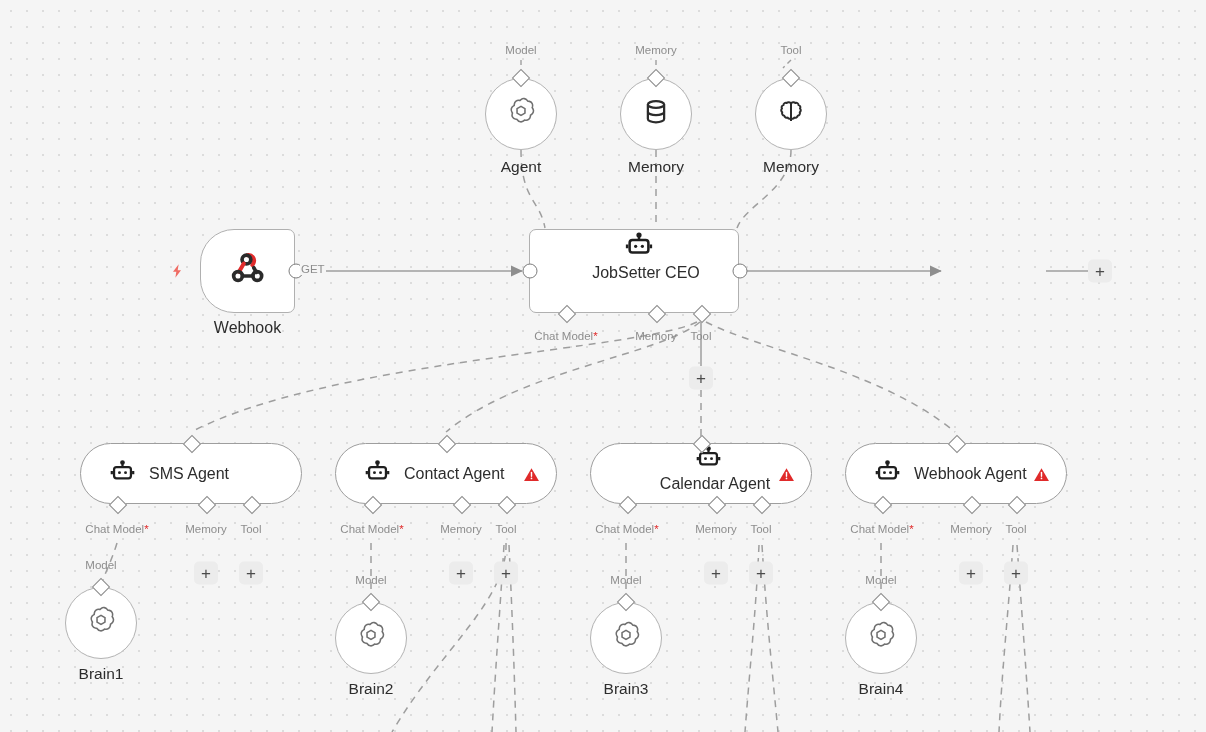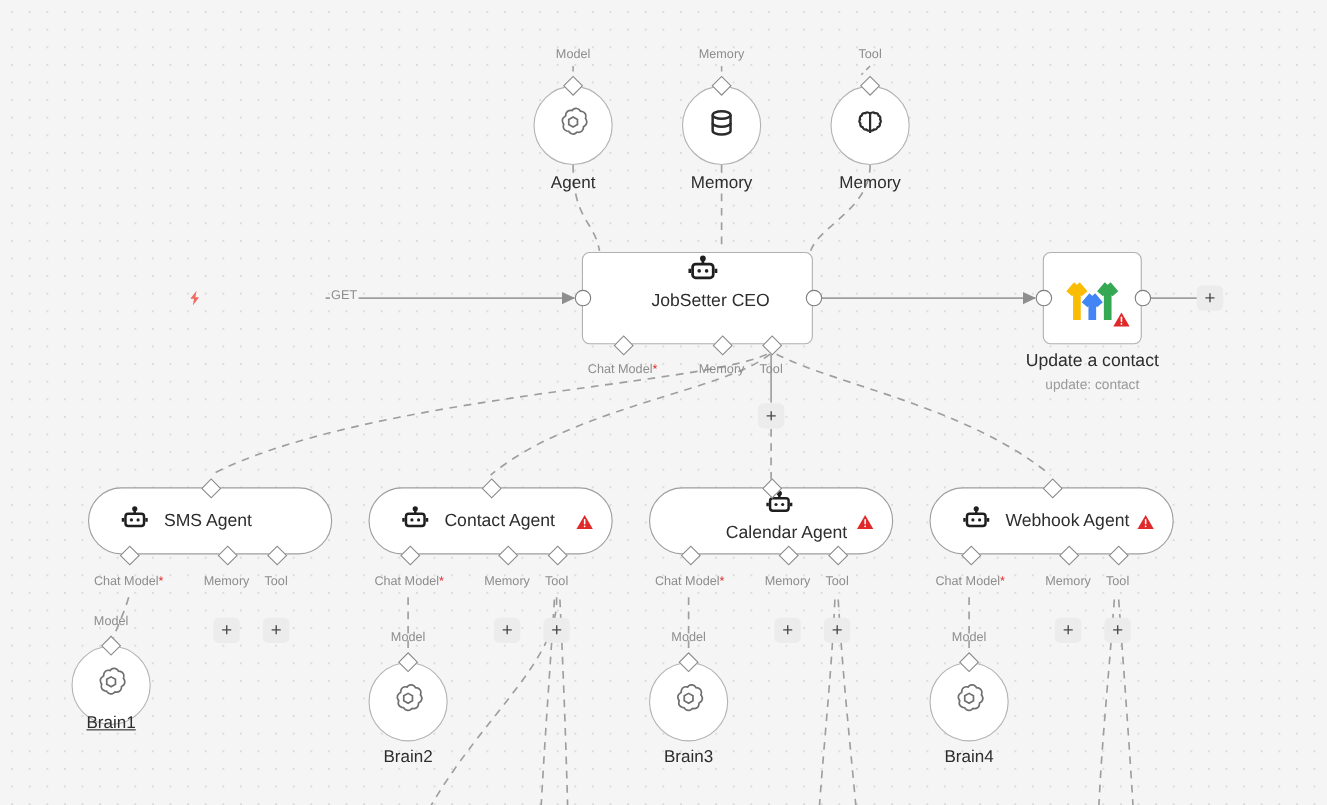--- a/index.html
+++ b/index.html
@@ -183,20 +183,37 @@
           <path d="M12 5.2c-.7-1.1-2.5-1.4-3.5-.4-1.2-.5-2.6.4-2.6 1.7-1.2.3-1.8 1.7-1.1 2.7-.9.8-.8 2.3.2 3-.5 1.2.3 2.6 1.6 2.7.2 1.2 1.5 2 2.7 1.6.6 1 2 1.3 2.9.6"></path>
           <path d="M12 5.2c.7-1.1 2.5-1.4 3.5-.4 1.2-.5 2.6.4 2.6 1.7 1.2.3 1.8 1.7 1.1 2.7.9.8.8 2.3-.2 3 .5 1.2-.3 2.6-1.6 2.7-.2 1.2-1.5 2-2.7 1.6-.6 1-2 1.3-2.9.6"></path>
         </svg>
       </span>
       <div class="diamond" style="left:50%; top:-1px;"></div>
     </div>
     <div class="conn-label" style="left:36px; top:-34px;">Tool</div>
     <div class="title circle-title" style="top:80px;">Memory</div>
   </div>
 
+  <div class="node" style="left:200px; top:229px; width:95px; height:84px;">
+    <div class="box trigger-box" style="width:95px; height:84px; justify-content:center;">
+      <span class="icon">
+        <svg width="42" height="42" viewBox="0 0 24 24">
+          <path d="M11.6 4.1a3.2 3.2 0 0 1 3.5 4.6l-.6 1" fill="none" stroke="#e12b2b" stroke-width="2.3" stroke-linecap="round"></path>
+          <circle cx="11.1" cy="6.6" r="2.5" fill="none" stroke="#2b2b2b" stroke-width="2.1"></circle>
+          <path d="M9.6 8.9 6.9 13.6" fill="none" stroke="#e12b2b" stroke-width="2.3" stroke-linecap="round"></path>
+          <circle cx="6.3" cy="16" r="2.5" fill="none" stroke="#2b2b2b" stroke-width="2.1"></circle>
+          <circle cx="17.3" cy="16" r="2.5" fill="none" stroke="#2b2b2b" stroke-width="2.1"></circle>
+          <path d="M8.8 16h5.9" fill="none" stroke="#2b2b2b" stroke-width="2.1" stroke-linecap="round"></path>
+          <path d="M15.3 11.3l1.5 2.6" fill="none" stroke="#2b2b2b" stroke-width="2.1" stroke-linecap="round"></path>
+        </svg>
+      </span>
+      <div class="endpoint" style="left:95px;"></div>
+    </div>
+    <div class="title" style="top:90px;">Webhook</div>
+  </div>
 
   <span class="bolt" style="left:169px; top:262px;">
     <svg width="16" height="18" viewBox="0 0 24 24" fill="#ef6b63">
       <path d="M14.5 2 6 13h5l-1.5 9L18 11h-5z"></path>
     </svg>
   </span>
 
   <div class="flow-label" style="left:300px; top:263px;">GET</div>
 
   <div class="node" style="left:529px; top:229px; width:210px; height:84px;">
@@ -220,42 +237,20 @@
     </div>
     <div class="conn-label" style="left:37px; top:101px;">
       <span>Chat Model</span><span class="req">*</span>
     </div>
     <div class="conn-label" style="left:127px; top:101px;">Memory</div>
     <div class="conn-label" style="left:172px; top:101px;">Tool</div>
   </div>
 
   <div class="plus-btn" style="left:701px; top:378px;">+</div>
 
-  <div class="node" style="left:948px; top:229px; width:90px; height:84px;">
-    <div class="box" style="width:90px; height:84px; justify-content:center;">
-      <span class="icon">
-        <svg width="52" height="48" viewBox="0 0 52 48">
-          <path d="M12 46V14 M12 14 l-7 8 M12 14 l7 8" fill="none" stroke="#fbbc04" stroke-width="7" stroke-linecap="butt"></path>
-          <path d="M40 46V14 M40 14 l-7 8 M40 14 l7 8" fill="none" stroke="#34a853" stroke-width="7" stroke-linecap="butt"></path>
-          <path d="M26 46V24 M26 24 l-7 8 M26 24 l7 8" fill="none" stroke="#4285f4" stroke-width="7" stroke-linecap="butt"></path>
-        </svg>
-      </span>
-      <span class="warn" style="right:9px; bottom:8px;">
-        <svg width="17" height="17" viewBox="0 0 24 24">
-          <path d="M12 3 L22.5 21 H1.5 Z" fill="#e02a2a"></path>
-          <path d="M12 9.2v5.2" stroke="#fff" stroke-width="2" stroke-linecap="round"></path>
-          <circle cx="12" cy="17.6" r="1.2" fill="#fff"></circle>
-        </svg>
-      </span>
-      <div class="endpoint" style="left:0px;"></div>
-      <div class="endpoint" style="left:90px;"></div>
-    </div>
-    <div class="title" style="top:91px;">Update a contact</div>
-    <div class="subtitle" style="top:114px;">update: contact</div>
-  </div>
 
   <div class="plus-btn" style="left:1100px; top:271px;">+</div>
 
   <div class="node" style="left:80px; top:443px; width:222px; height:61px;">
     <div class="pill" style="width:222px; height:61px; padding-left:28px;">
       <span class="icon" style="margin-right:13px;">
         <svg width="27" height="27" viewBox="0 0 24 24" fill="none" stroke="#1f1f1f" stroke-width="2" stroke-linejoin="round">
           <rect x="4.5" y="8" width="15" height="10" rx="2.2"></rect>
           <path d="M12 5.2V8"></path>
             <circle cx="12" cy="4" r="1.1" fill="#1f1f1f"></circle>
@@ -385,21 +380,21 @@
     <div class="circle-node">
       <span class="icon">
         <svg width="34" height="34" viewBox="0 0 24 24" fill="none" stroke="#6f6f6f" stroke-width="1.1">
           <path d="M12 3.2c1.4-1.1 3.4-.8 4.4.6l.3.5 1.2.2c1.7.4 2.7 2.1 2.2 3.8l-.2.6.5.8c.9 1.5.3 3.4-1.2 4.2l-.5.3-.1 1c-.2 1.7-1.8 2.9-3.5 2.6l-.6-.1-.7.6c-1.3 1.1-3.3.8-4.3-.6l-.3-.5-1.2-.2C6.3 16.6 5.3 15 5.8 13.3l.2-.6-.5-.8C4.6 10.4 5.2 8.5 6.7 7.7l.5-.3.1-1C7.5 4.7 9.1 3.5 10.8 3.8l.6.1.6-.7z"></path>
           <path d="M9.2 9.6l2.8-1.6 2.8 1.6v3.2L12 14.4 9.2 12.8z"></path>
         </svg>
       </span>
       <div class="diamond" style="left:50%; top:-1px;"></div>
     </div>
     <div class="conn-label" style="left:36px; top:-28px;">Model</div>
-    <div class="title circle-title" style="top:62px;text-decoration:underline;">Brain1</div>
+    <div class="title circle-title" style="top:78px;">Brain1</div>
   </div>
 
   <div class="node" style="left:335px; top:602px;">
     <div class="circle-node">
       <span class="icon">
         <svg width="34" height="34" viewBox="0 0 24 24" fill="none" stroke="#6f6f6f" stroke-width="1.1">
           <path d="M12 3.2c1.4-1.1 3.4-.8 4.4.6l.3.5 1.2.2c1.7.4 2.7 2.1 2.2 3.8l-.2.6.5.8c.9 1.5.3 3.4-1.2 4.2l-.5.3-.1 1c-.2 1.7-1.8 2.9-3.5 2.6l-.6-.1-.7.6c-1.3 1.1-3.3.8-4.3-.6l-.3-.5-1.2-.2C6.3 16.6 5.3 15 5.8 13.3l.2-.6-.5-.8C4.6 10.4 5.2 8.5 6.7 7.7l.5-.3.1-1C7.5 4.7 9.1 3.5 10.8 3.8l.6.1.6-.7z"></path>
           <path d="M9.2 9.6l2.8-1.6 2.8 1.6v3.2L12 14.4 9.2 12.8z"></path>
         </svg>
       </span>

